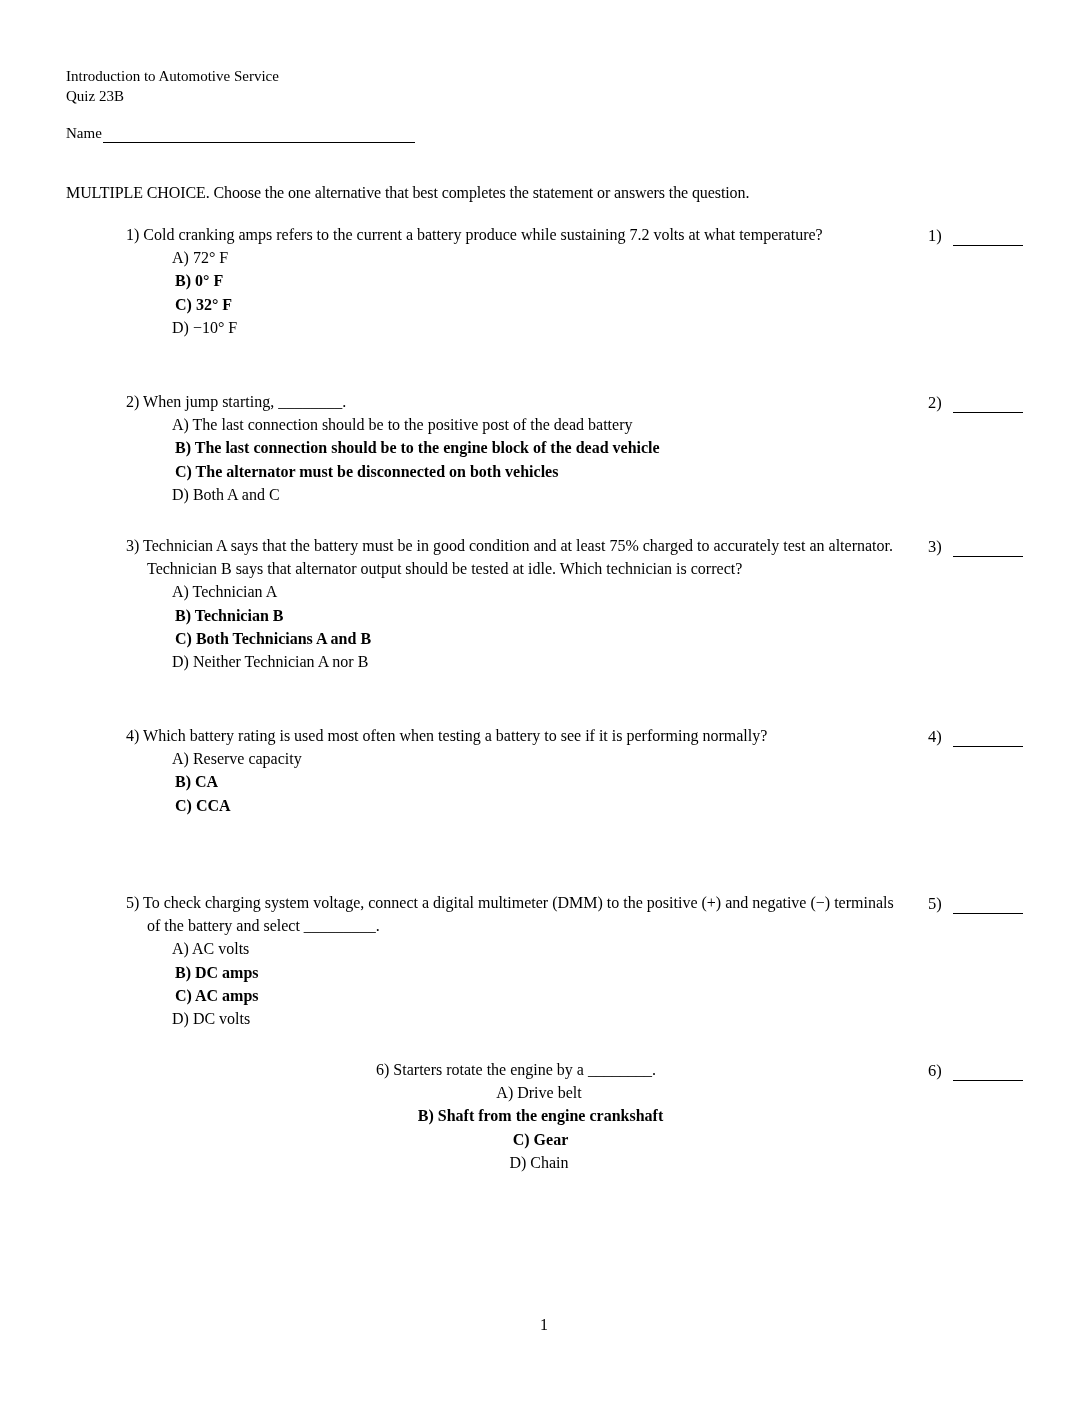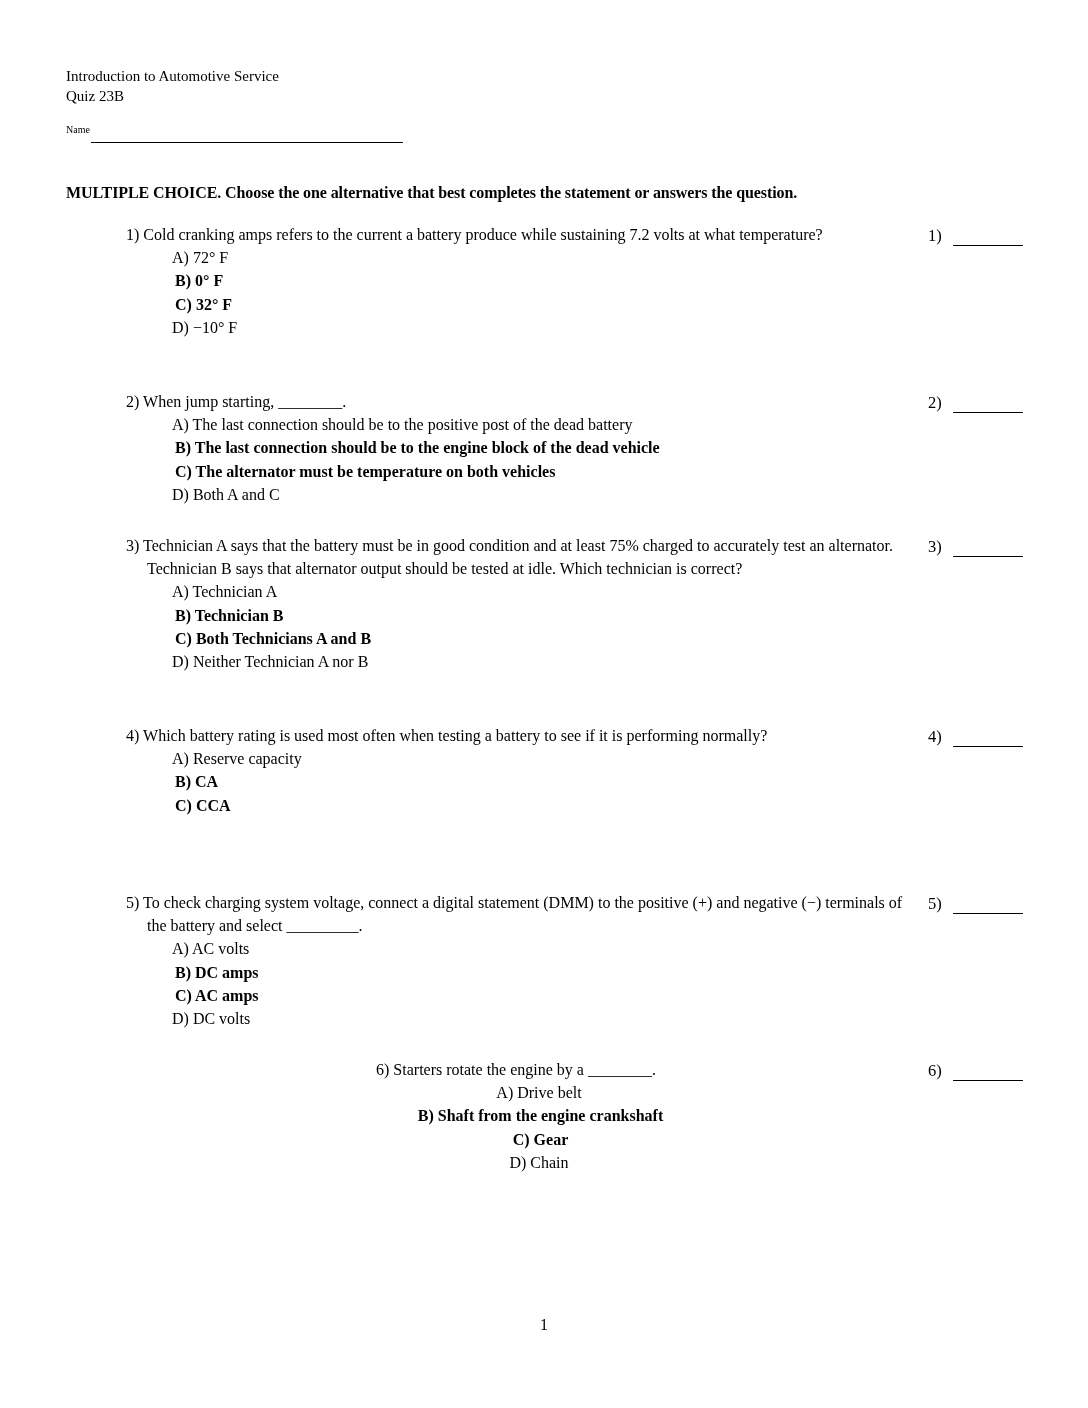--- a/index.html
+++ b/index.html
@@ -19,37 +19,37 @@
       position: absolute;
       left: 66px;
       top: 66px;
       font-size: 15px;
       line-height: 20px;
     }
     .name-row {
       position: absolute;
       left: 66px;
       top: 124px;
-      font-size: 10px;
+      font-size: 15px;
       display: flex;
-      align-items: flex-start;
+      align-items: center;
     }
     .name-line {
       display: inline-block;
       width: 312px;
       border-bottom: 1px solid #000;
       height: 18px;
       margin-left: 1px;
     }
     .instructions {
       position: absolute;
       left: 66px;
       top: 184px;
       font-size: 16px;
-      font-weight: bold;
+      font-weight: normal;
       letter-spacing: -0.1px;
     }
     .question {
       position: absolute;
       left: 126px;
       width: 780px;
       font-size: 16px;
       line-height: 23.2px;
     }
     .q-stem {
@@ -117,21 +117,21 @@
 </div>
 
 <div class="question" style="top:390px;">
   <div class="q-stem">
     <span>2)</span>
     <span>When jump starting, ________.</span>
   </div>
   <div class="choices">
     <div class="choice a">A) The last connection should be to the positive post of the dead battery</div>
     <div class="choice b">B) The last connection should be to the engine block of the dead vehicle</div>
-    <div class="choice c">C) The alternator must be temperature on both vehicles</div>
+    <div class="choice c">C) The alternator must be disconnected on both vehicles</div>
     <div class="choice d">D) Both A and C</div>
   </div>
 </div>
 <div class="answer" style="top:393px;">
   <span>2)</span>
   <span class="answer-line"></span>
 </div>
 
 <div class="question" style="top:534px;">
   <div class="q-stem">
@@ -162,21 +162,21 @@
   </div>
 </div>
 <div class="answer" style="top:727px;">
   <span>4)</span>
   <span class="answer-line"></span>
 </div>
 
 <div class="question" style="top:891px;">
   <div class="q-stem">
     <span>5)</span>
-    <span>To check charging system voltage, connect a digital statement (DMM) to the positive (+) and negative (−) terminals of the battery and select _________.</span>
+    <span>To check charging system voltage, connect a digital multimeter (DMM) to the positive (+) and negative (−) terminals of the battery and select _________.</span>
   </div>
   <div class="choices">
     <div class="choice a">A) AC volts</div>
     <div class="choice b">B) DC amps</div>
     <div class="choice c">C) AC amps</div>
     <div class="choice d">D) DC volts</div>
   </div>
 </div>
 <div class="answer" style="top:894px;">
   <span>5)</span>

